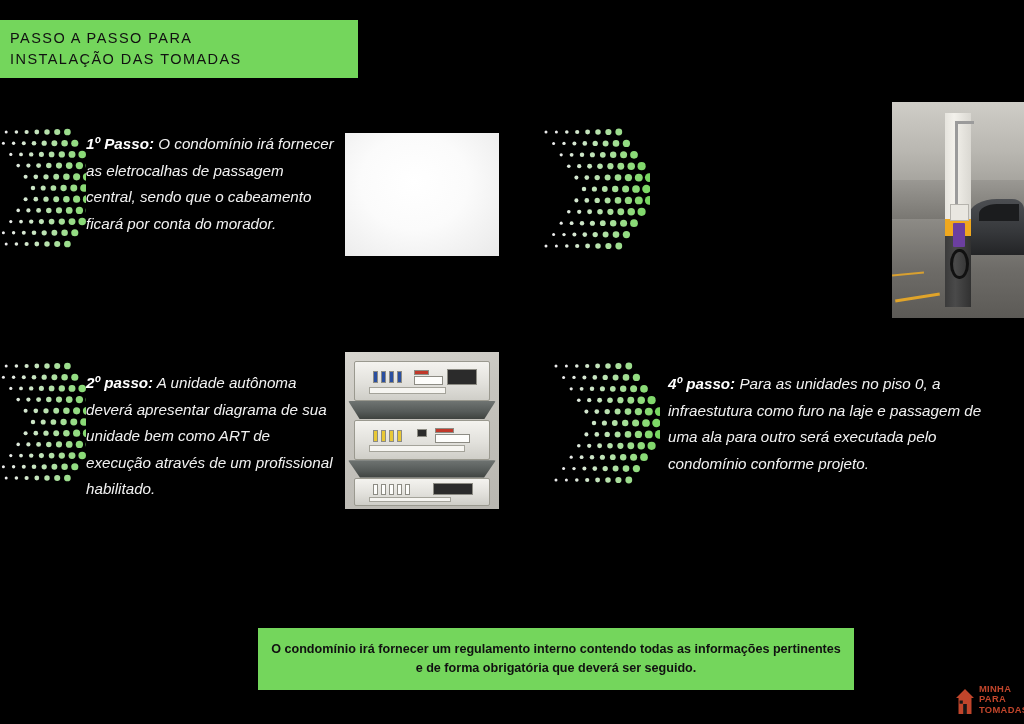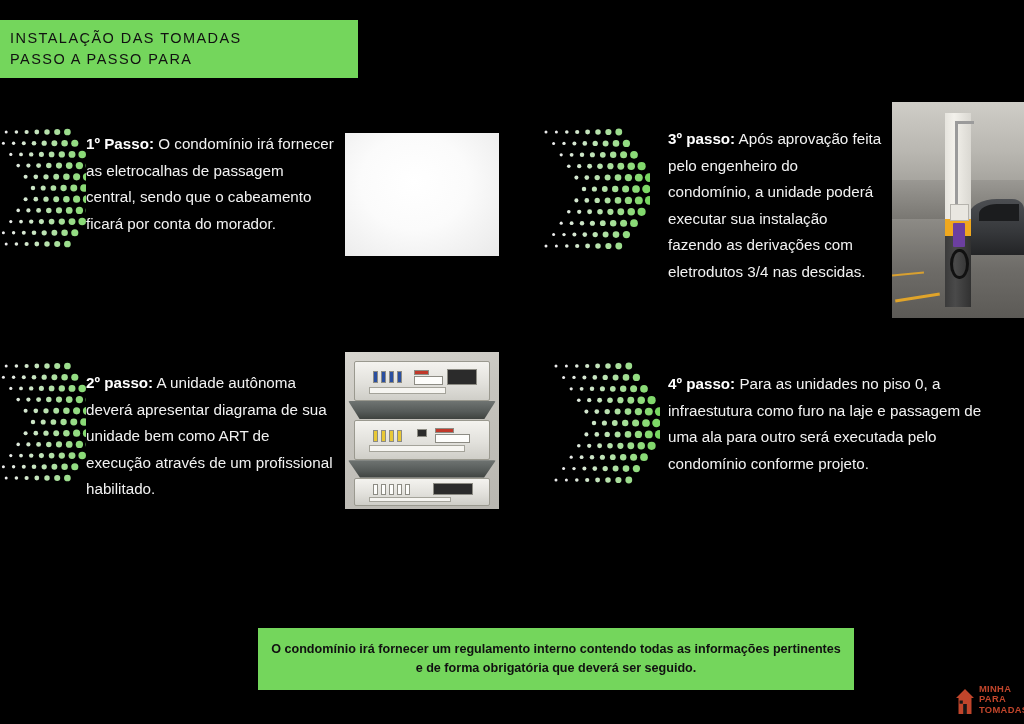--- a/index.html
+++ b/index.html
@@ -44,20 +44,21 @@
     font-size: 14.5px;
     letter-spacing: 1.45px;
     line-height: 21px;
     font-weight: 400;
     white-space: nowrap;
   }
 
   
   .step {
     position: absolute;
+    font-style: italic;
   }
   .step-text {
     font-size: 15.2px;
     line-height: 26.5px;
     color: #f2f2f2;
     font-weight: 400;
   }
   .step-text b {
     font-weight: 700;
     color: #ffffff;
@@ -242,22 +243,22 @@
     letter-spacing: 0.3px;
     white-space: nowrap;
   }
 </style>
 </head>
 <body>
 
 <div id="slide">
 
   <div class="title-banner">
+    <div class="title-line">PASSO A PASSO PARA</div>
     <div class="title-line">INSTALAÇÃO DAS TOMADAS</div>
-    <div class="title-line">PASSO A PASSO PARA</div>
   </div>
 
   <div class="chevron" id="chev1">
     <svg viewBox="0 0 92 134" width="92" height="134" aria-hidden="true">
       <g id="cv1">
           <circle cx="2.00" cy="8.00" r="1.50" fill="rgb(235,235,235)"></circle>
           <circle cx="12.20" cy="8.00" r="1.50" fill="rgb(235,235,235)"></circle>
           <circle cx="22.40" cy="8.00" r="1.79" fill="rgb(223,233,220)"></circle>
           <circle cx="32.60" cy="8.00" r="2.10" fill="rgb(210,231,204)"></circle>
           <circle cx="42.80" cy="8.00" r="2.41" fill="rgb(196,228,188)"></circle>
@@ -634,23 +635,20 @@
   </div>
 
   <div class="step" id="step1">
     <p class="step-text"><b>1º Passo:</b><span> O condomínio irá fornecer as eletrocalhas de passagem central, sendo que o cabeamento ficará por conta do morador.</span></p>
   </div>
 
   <div class="step" id="step2">
     <p class="step-text"><b>2º passo:</b><span> A unidade autônoma deverá apresentar diagrama de sua unidade bem como ART de execução através de um profissional habilitado.</span></p>
   </div>
 
-  <div class="step" id="step3">
-    <p class="step-text"><b>3º passo:</b><span> Após aprovação feita pelo engenheiro do condomínio, a unidade poderá executar sua instalação fazendo as derivações com eletrodutos 3/4 nas descidas.</span></p>
-  </div>
 
   <div class="step" id="step4">
     <p class="step-text"><b>4º passo:</b><span> Para as unidades no piso 0, a infraestutura como furo na laje e passagem de uma ala para outro será executada pelo condomínio conforme projeto.</span></p>
   </div>
 
   <div class="photo" id="photo-tray">
     <div class="photo-inner">
       <div class="tray-bg"></div>
       <svg viewBox="0 0 154 123" width="154" height="123" aria-hidden="true">
         <defs>

